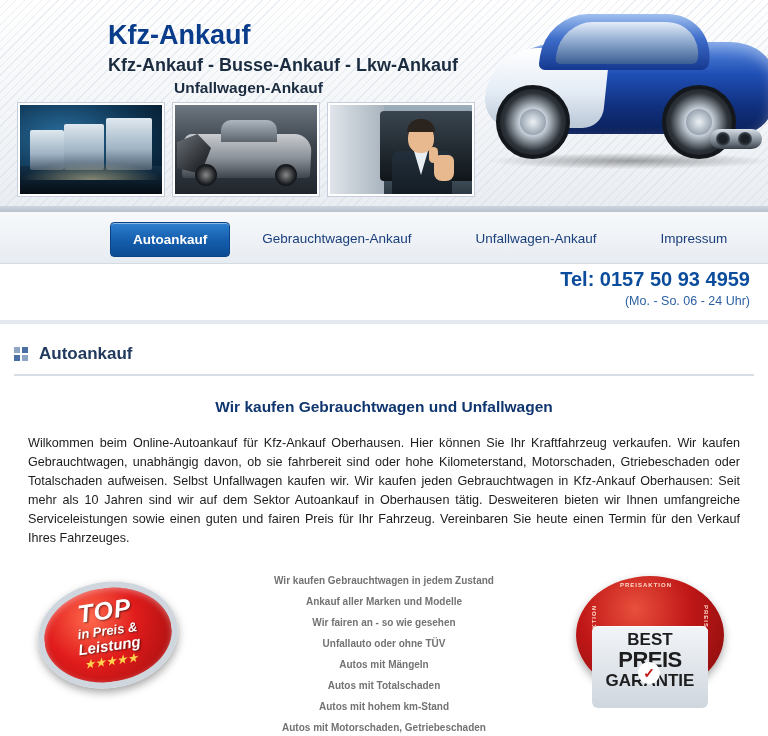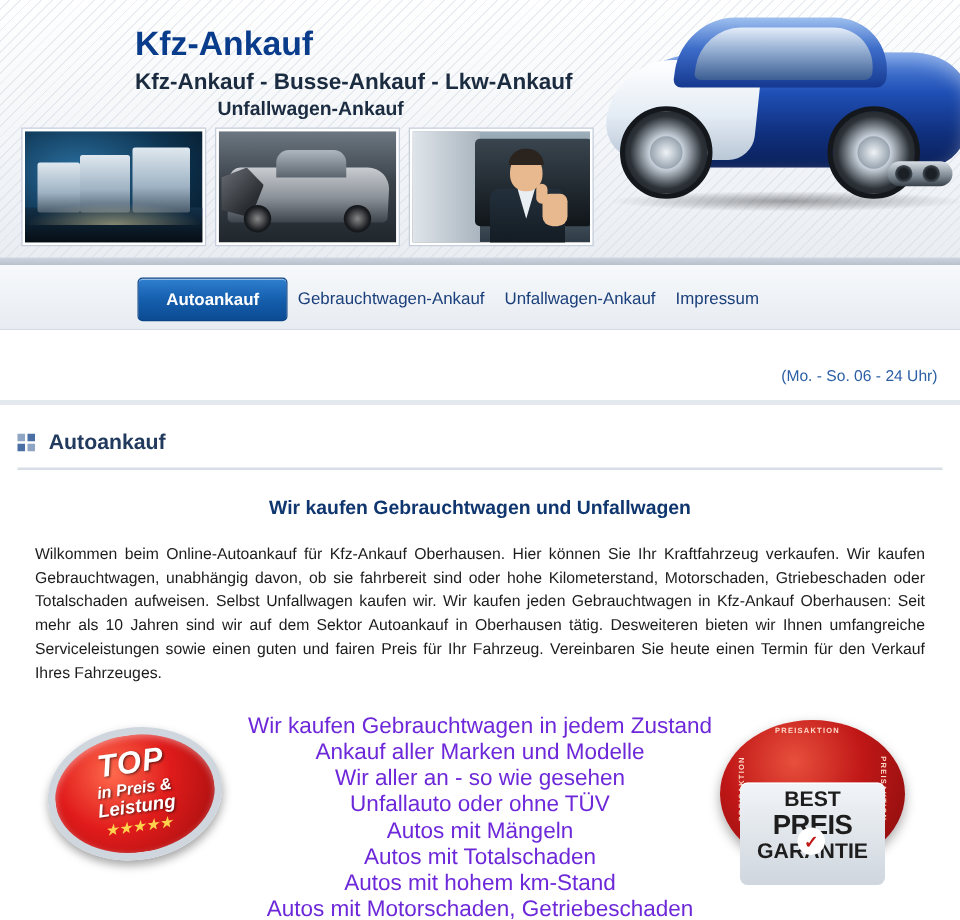--- a/index.html
+++ b/index.html
@@ -244,21 +244,21 @@
   .nav-inner {
     position: absolute;
     left: 110px; top: 10px;
     display: flex;
     align-items: flex-start;
     gap: 0;
   }
   .nav-item {
     font-size: 13.5px;
     color: #1a3f7a;
-    padding: 9px 8px;
+    padding: 9px 32px;
     cursor: pointer;
     white-space: nowrap;
   }
   .nav-item.active {
     color: #ffffff;
     font-weight: bold;
     background: linear-gradient(to bottom, #2f7fd0 0%, #155fae 50%, #0c4b93 100%);
     border-radius: 4px;
     border: 1px solid #0b4486;
     box-shadow: inset 0 1px 0 rgba(255,255,255,0.45);
@@ -339,23 +339,23 @@
     position: relative;
     margin-top: 22px;
     height: 190px;
   }
   .benefits {
     position: absolute;
     left: 0; right: 0; top: 0;
     text-align: center;
   }
   .benefits div {
-    font-size: 18px;
-    font-weight: normal;
-    color: #6d28d9;
+    font-size: 10px;
+    font-weight: bold;
+    color: #737373;
     line-height: 21px;
   }
 
   
   .badge-top {
     position: absolute;
     left: 24px; top: 12px;
     width: 150px; height: 112px;
   }
   .badge-top .disc {
@@ -483,20 +483,21 @@
   <div class="navbar">
     <div class="nav-inner">
       <div class="nav-item active">Autoankauf</div>
       <div class="nav-item">Gebrauchtwagen-Ankauf</div>
       <div class="nav-item">Unfallwagen-Ankauf</div>
       <div class="nav-item">Impressum</div>
     </div>
   </div>
 
   <div class="phonebar">
+    <div class="phone-number">Tel: 0157 50 93 4959</div>
     <div class="phone-hours">(Mo. - So. 06 - 24 Uhr)</div>
   </div>
 
   <div class="section">
     <div class="section-head">
       <span class="sq-icon">
         <i class="a"></i>
           <i class="b"></i>
           <i class="c"></i>
           <i class="d"></i>
@@ -515,21 +516,21 @@
           <div class="l1">TOP</div>
           <div class="l2">in Preis &amp;</div>
           <div class="l3">Leistung</div>
           <div class="stars">★★★★★</div>
         </div>
       </div>
 
       <div class="benefits">
         <div>Wir kaufen Gebrauchtwagen in jedem Zustand</div>
         <div>Ankauf aller Marken und Modelle</div>
-        <div>Wir aller an - so wie gesehen</div>
+        <div>Wir fairen an - so wie gesehen</div>
         <div>Unfallauto oder ohne TÜV</div>
         <div>Autos mit Mängeln</div>
         <div>Autos mit Totalschaden</div>
         <div>Autos mit hohem km-Stand</div>
         <div>Autos mit Motorschaden, Getriebeschaden</div>
 
       </div>
 
       <div class="badge-best">
         <div class="ring"></div>

